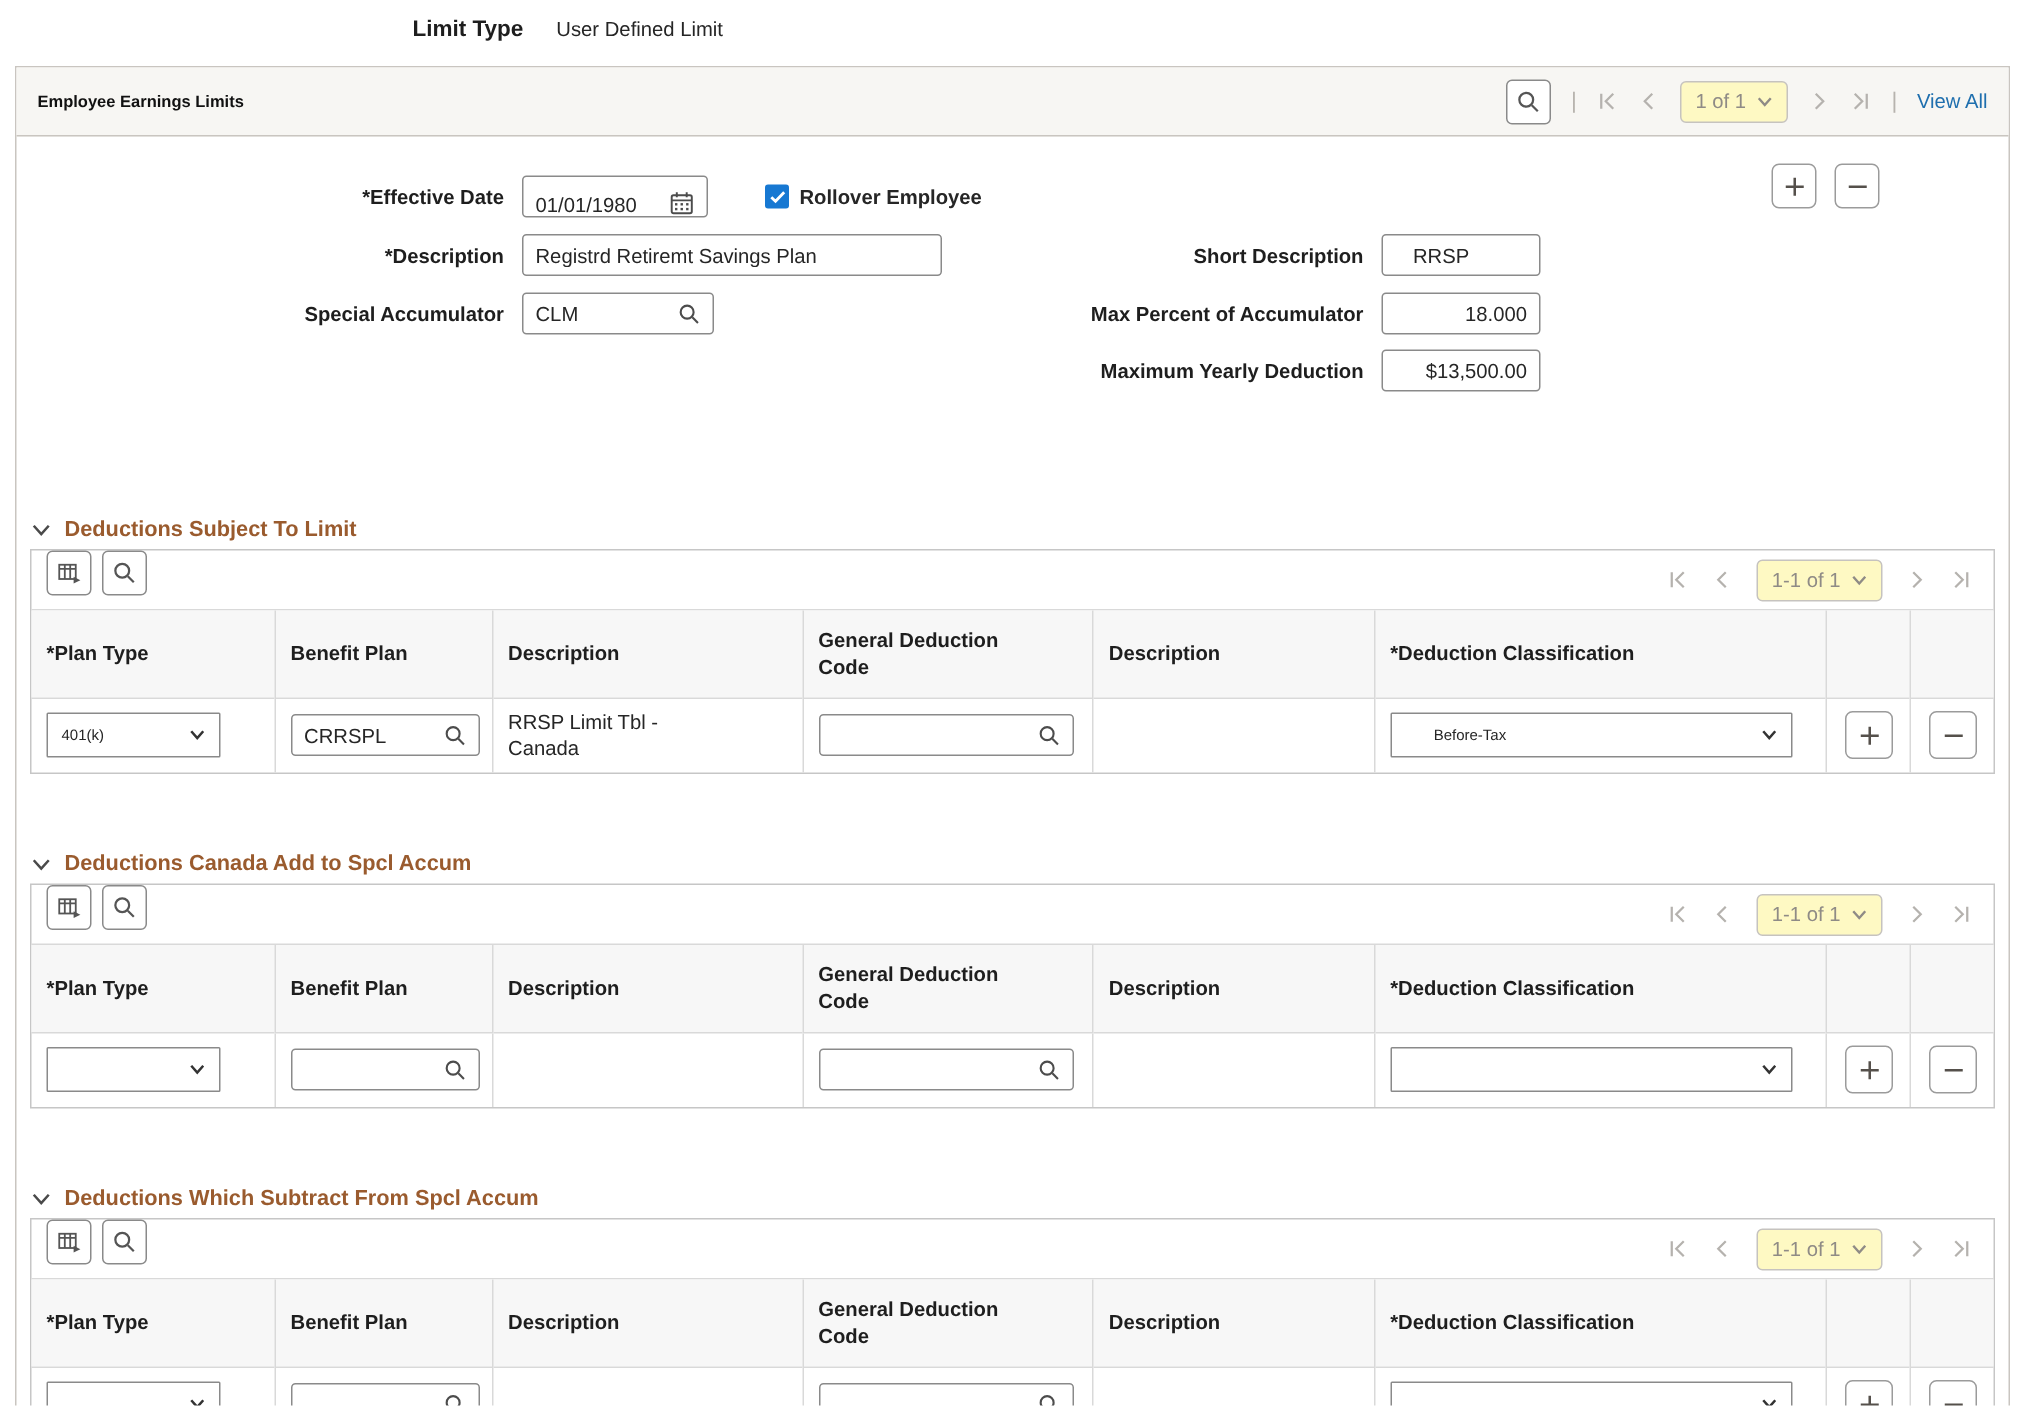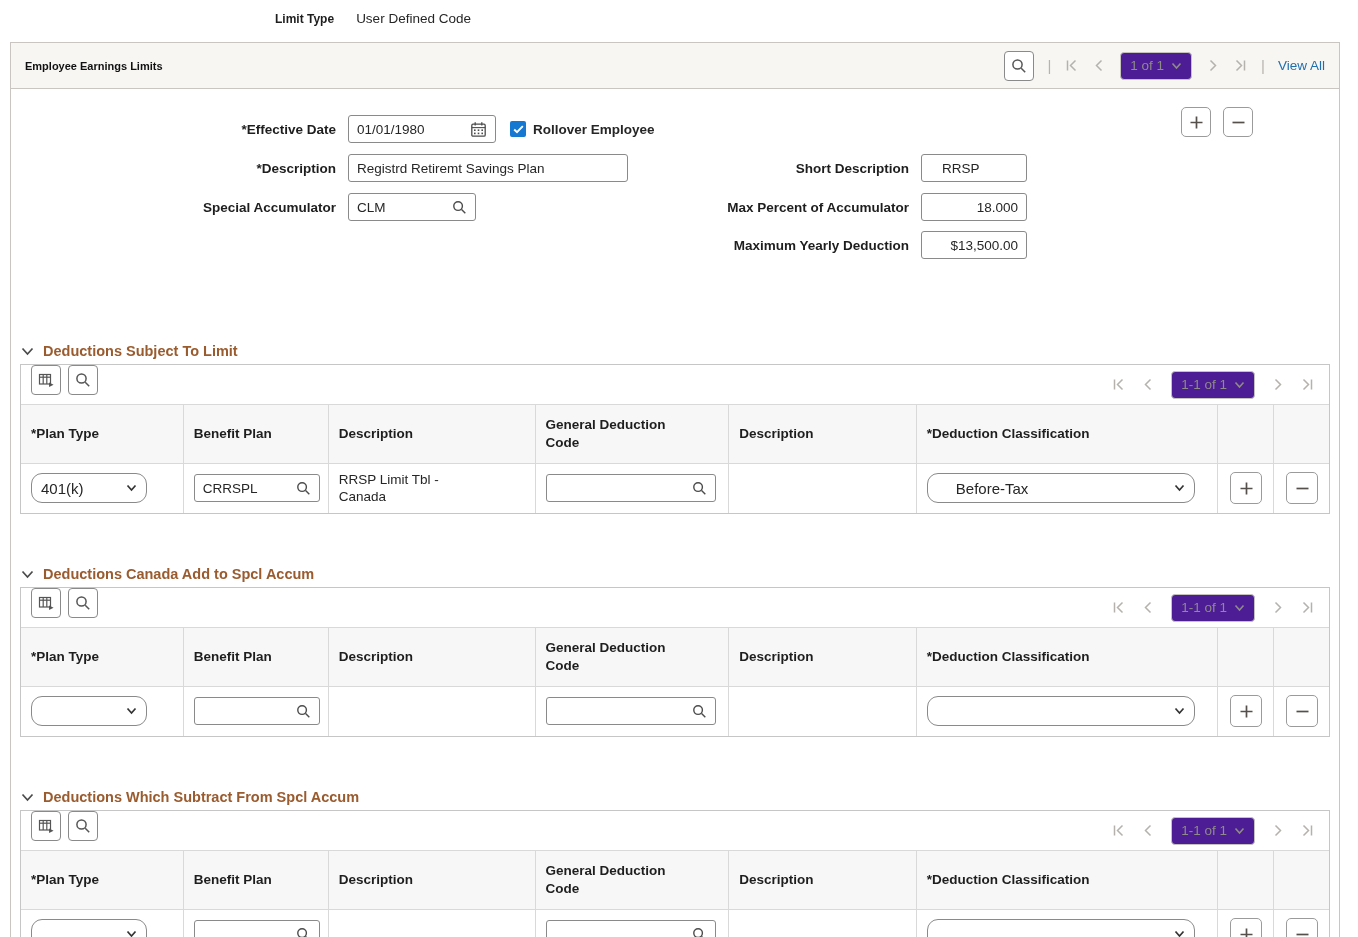--- a/index.html
+++ b/index.html
@@ -1,36 +1,36 @@
 <!DOCTYPE html>
 <html><head>
 <meta charset="utf-8">
 <style>
   * { box-sizing: border-box; margin: 0; padding: 0; }
   html,body { width: 1358px; height: 937px; background: #fff;
     font-family: "Liberation Sans", sans-serif; color: #262626; }
 
   
   .top-line { padding: 11px 0 0 275px; display: flex; gap: 22px; align-items: center; }
-  .top-line .lbl { font-weight: bold; font-size: 12px; color: #1e1e1e; }
+  .top-line .lbl { font-weight: bold; font-size: 15px; color: #1e1e1e; }
   .top-line .val { font-size: 13.5px; }
 
   
   .main-box { margin: 16px 18px 0 10px; width: 1330px; border: 1px solid #c9c5c0; background:#fff; }
   .main-header { height: 46px; background: #f7f6f3; border-bottom: 1px solid #c9c5c0;
     display: flex; align-items: center; justify-content: space-between; padding: 0 14px; }
   .main-title { font-weight: bold; font-size: 11px; color: #111; }
 
   .nav-controls { display: flex; align-items: center; gap: 13px; }
   .icon-btn { width: 30px; height: 30px; background: #fff; border: 1px solid #8a8a8a;
     border-radius: 4px; display: flex; align-items: center; justify-content: center;
     color: #555; cursor: pointer; }
   .sep { color: #b7b3ae; font-size: 15px; }
   .nav-icon { color: #b5b2ae; display: flex; align-items: center; }
-  .pager-box { background: #4c1d95; border: 1px solid #c6c3bf; border-radius: 4px;
+  .pager-box { background: #fef9c3; border: 1px solid #c6c3bf; border-radius: 4px;
     height: 28px; padding: 6px 9px; display: flex; align-items: center; gap: 7px;
     color: #8f8b86; font-size: 13.5px; }
   .view-all { color: #1f6fae; font-size: 13.5px; text-decoration: none; cursor: pointer; }
 
   .box-body { padding: 0 0 28px 0; position: relative; }
 
   
   .form-area { position: relative; height: 202px; }
   .frow { position: absolute; display: flex; align-items: center; height: 28px; }
   .flabel { font-weight: bold; font-size: 13.5px; color: #1e1e1e; text-align: right; display: inline-block; }
@@ -72,43 +72,43 @@
   .grid-table th { height: 58px; background: #f7f7f7; font-weight: bold; font-size: 13.5px;
     text-align: left; padding: 0 8px 0 10px; border-left: 1px solid #d9d9d9; color: #1e1e1e;
     vertical-align: middle; }
   .grid-table th:first-child { border-left: none; }
   .grid-table td { height: 50px; border-left: 1px solid #d9d9d9; border-top: 1px solid #d9d9d9;
     padding: 0 8px 0 10px; font-size: 13.5px; vertical-align: middle; }
   .grid-table td:first-child { border-left: none; }
   .grid-table th:nth-child(4) .thx { max-width: 125px; display: block; line-height: 1.3; }
   .desc-text { max-width: 135px; line-height: 1.3; display: block; }
 
-  .fake-select { height: 30px; border: 1px solid #8a8a8a; border-radius: 11px; background: #fff;
+  .fake-select { height: 30px; border: 1px solid #8a8a8a; border-radius: 1px; background: #fff;
     display: flex; align-items: center; justify-content: space-between; padding: 0 9px;
-    font-size: 15px; cursor: pointer; color: #262626; }
+    font-size: 10px; cursor: pointer; color: #262626; }
   .fake-select .chev-d { color: #333; display: flex; }
 
   .cell-center { text-align: center; }
   .cell-center .pm-btn { margin: 0 auto; width: 32px; height: 32px; }
 
   .w-plansel { width: 116px; }
   .w-benefit { width: 126px; }
   .w-gdc { width: 170px; }
   .w-dclass { width: 268px; padding-left: 28px; }
-  .w-date { width: 148px; }
+  .w-date { width: 124px; align-items: flex-end; }
   .w-desc { width: 280px; }
   .w-lookup { width: 128px; }
   .w-short { width: 106px; padding-left: 20px; }
 </style>
 </head>
 <body>
 
 <div class="top-line">
   <span class="lbl">Limit Type</span>
-  <span class="val">User Defined Code</span>
+  <span class="val">User Defined Limit</span>
 </div>
 
 <div class="main-box">
 
   <div class="main-header">
     <span class="main-title">Employee Earnings Limits</span>
     <div class="nav-controls">
       <button class="icon-btn">
         <svg width="16" height="16" viewBox="0 0 16 16">
             <circle cx="6.5" cy="6.5" r="4.6" fill="none" stroke="currentColor" stroke-width="1.5"></circle>

